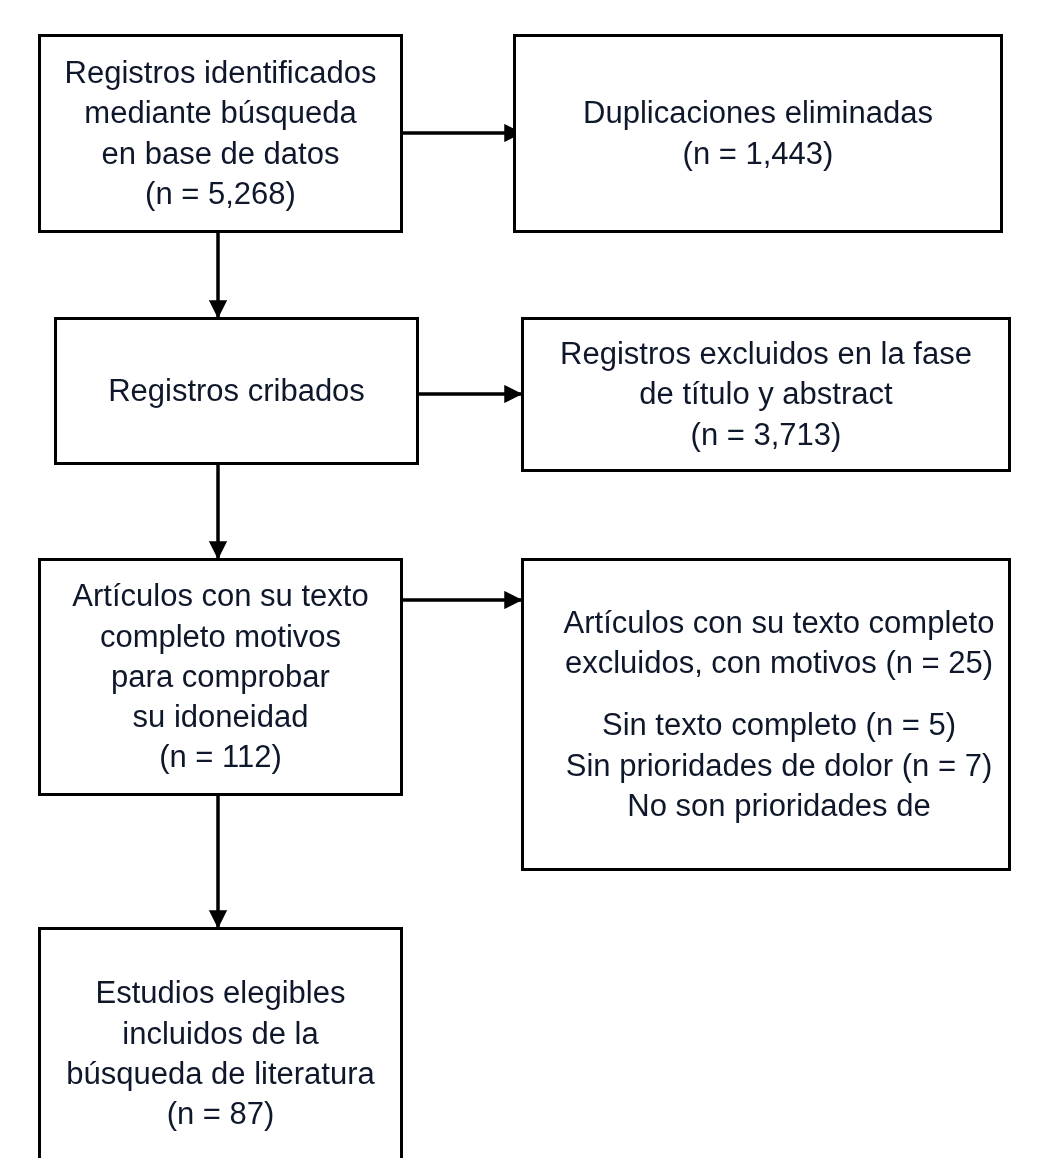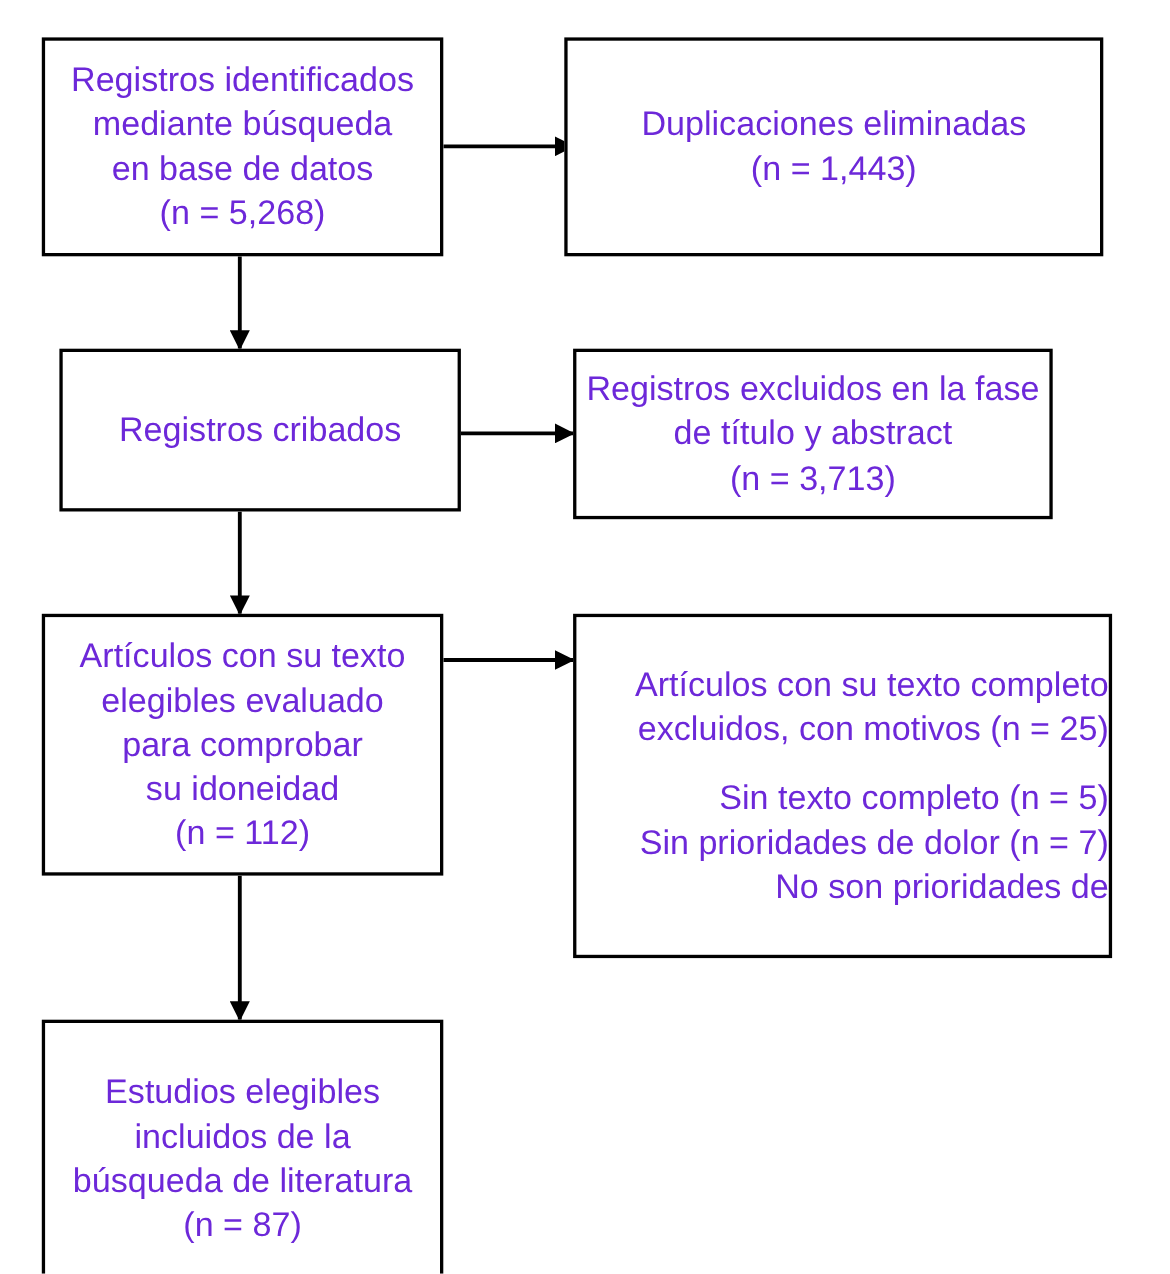--- a/index.html
+++ b/index.html
@@ -24,27 +24,27 @@
     background: #ffffff;
     display: flex;
     flex-direction: column;
     justify-content: center;
   }
   .flow-box.centered {
     align-items: center;
     text-align: center;
   }
   .flow-box.left-aligned {
-    align-items: flex-end;
+    align-items: center;
     text-align: left;
   }
   .box-line {
     font-size: 31px;
     line-height: 1.30;
-    color: #6d28d9;
+    color: #0f172a;
     white-space: pre;
   }
   .left-aligned .box-line {
     padding-left: 26px;
   }
   .spacer-line {
     height: 22px;
   }
   .arrows-layer {
     position: absolute;
@@ -56,21 +56,21 @@
   }
 
   
   #box-identification { left: 38px;  top: 34px;   width: 365px; height: 199px; }
   #box-screened       { left: 38px;  top: 317px;  width: 365px; height: 148px; margin-left: 16px; }
   #box-fulltext       { left: 38px;  top: 558px;  width: 365px; height: 238px; text-align: center; }
   #box-included       { left: 38px;  top: 927px;  width: 365px; height: 254px; }
 
   
   #box-duplicates     { left: 513px; top: 34px;   width: 490px; height: 199px; }
-  #box-excluded-title { left: 521px; top: 317px;  width: 436px; height: 155px; }
+  #box-excluded-title { left: 521px; top: 317px;  width: 490px; height: 155px; }
   #box-excluded-full  { left: 521px; top: 558px;  width: 490px; height: 313px; }
 </style>
 </head>
 <body>
 
 <div id="diagram-root">
 
   <svg class="arrows-layer" viewBox="0 0 1064 1158" width="1064" height="1158" xmlns="http://www.w3.org/2000/svg">
     <defs>
       <marker id="arrowhead" viewBox="0 0 10 10" refX="9.2" refY="5" markerWidth="5.2" markerHeight="5.2" orient="auto-start-reverse">
@@ -108,21 +108,21 @@
   </div>
 
   <div class="flow-box centered" id="box-excluded-title">
     <div class="box-line">Registros excluidos en la fase</div>
     <div class="box-line">de título y abstract</div>
     <div class="box-line">(n = 3,713)</div>
   </div>
 
   <div class="flow-box centered" id="box-fulltext">
     <div class="box-line">Artículos con su texto</div>
-    <div class="box-line">elegibles evaluado</div>
+    <div class="box-line">completo motivos</div>
     <div class="box-line">para comprobar</div>
     <div class="box-line">su idoneidad</div>
     <div class="box-line">(n = 112)</div>
   </div>
 
   <div class="flow-box left-aligned" id="box-excluded-full">
     <div class="box-line">Artículos con su texto completo</div>
     <div class="box-line">excluidos, con motivos (n = 25)</div>
     <div class="spacer-line"></div>
     <div class="box-line">Sin texto completo (n = 5)</div>

